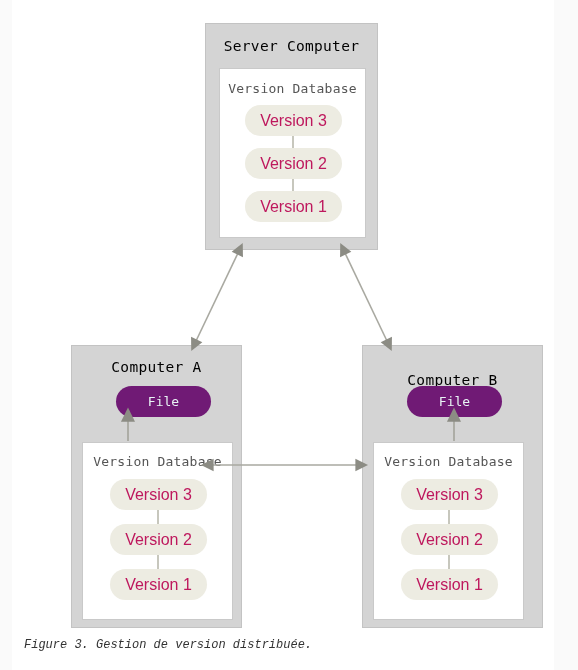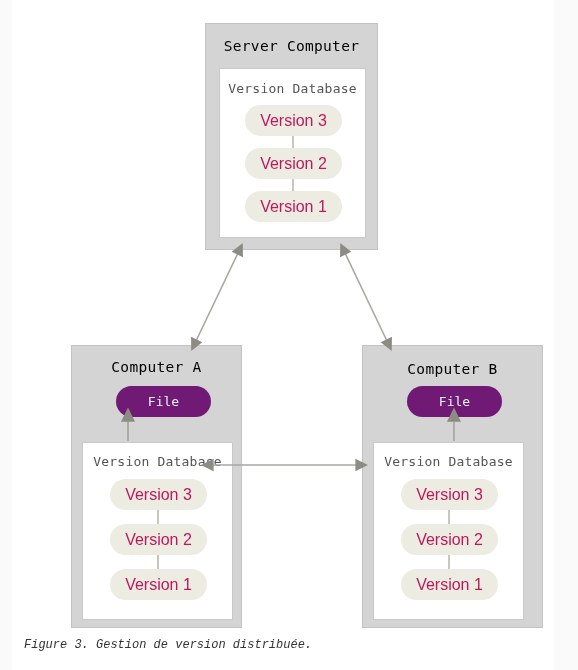--- a/index.html
+++ b/index.html
@@ -161,21 +161,21 @@
       <div class="connector" style="left:74px; top:67px; height:14px;"></div>
 
       <div class="capsule" style="left:27px; top:81px; width:97px; height:31px;">Version 2</div>
       <div class="connector" style="left:74px; top:112px; height:14px;"></div>
 
       <div class="capsule" style="left:27px; top:126px; width:97px; height:31px;">Version 1</div>
     </div>
   </div>
 
   <div class="outer-box" style="left:362px; top:345px; width:181px; height:283px;">
-    <div class="outer-title" style="top:15px;">Computer B</div>
+    <div class="outer-title" style="top:26px;">Computer B</div>
 
     <div class="file-capsule" style="left:44px; top:40px; width:95px; height:31px;">File</div>
 
     <div class="inner-box" style="left:10px; top:96px; width:151px; height:178px;">
       <div class="inner-title" style="top:11px;">Version Database</div>
 
       <div class="capsule" style="left:27px; top:36px; width:97px; height:31px;">Version 3</div>
       <div class="connector" style="left:74px; top:67px; height:14px;"></div>
 
       <div class="capsule" style="left:27px; top:81px; width:97px; height:31px;">Version 2</div>

